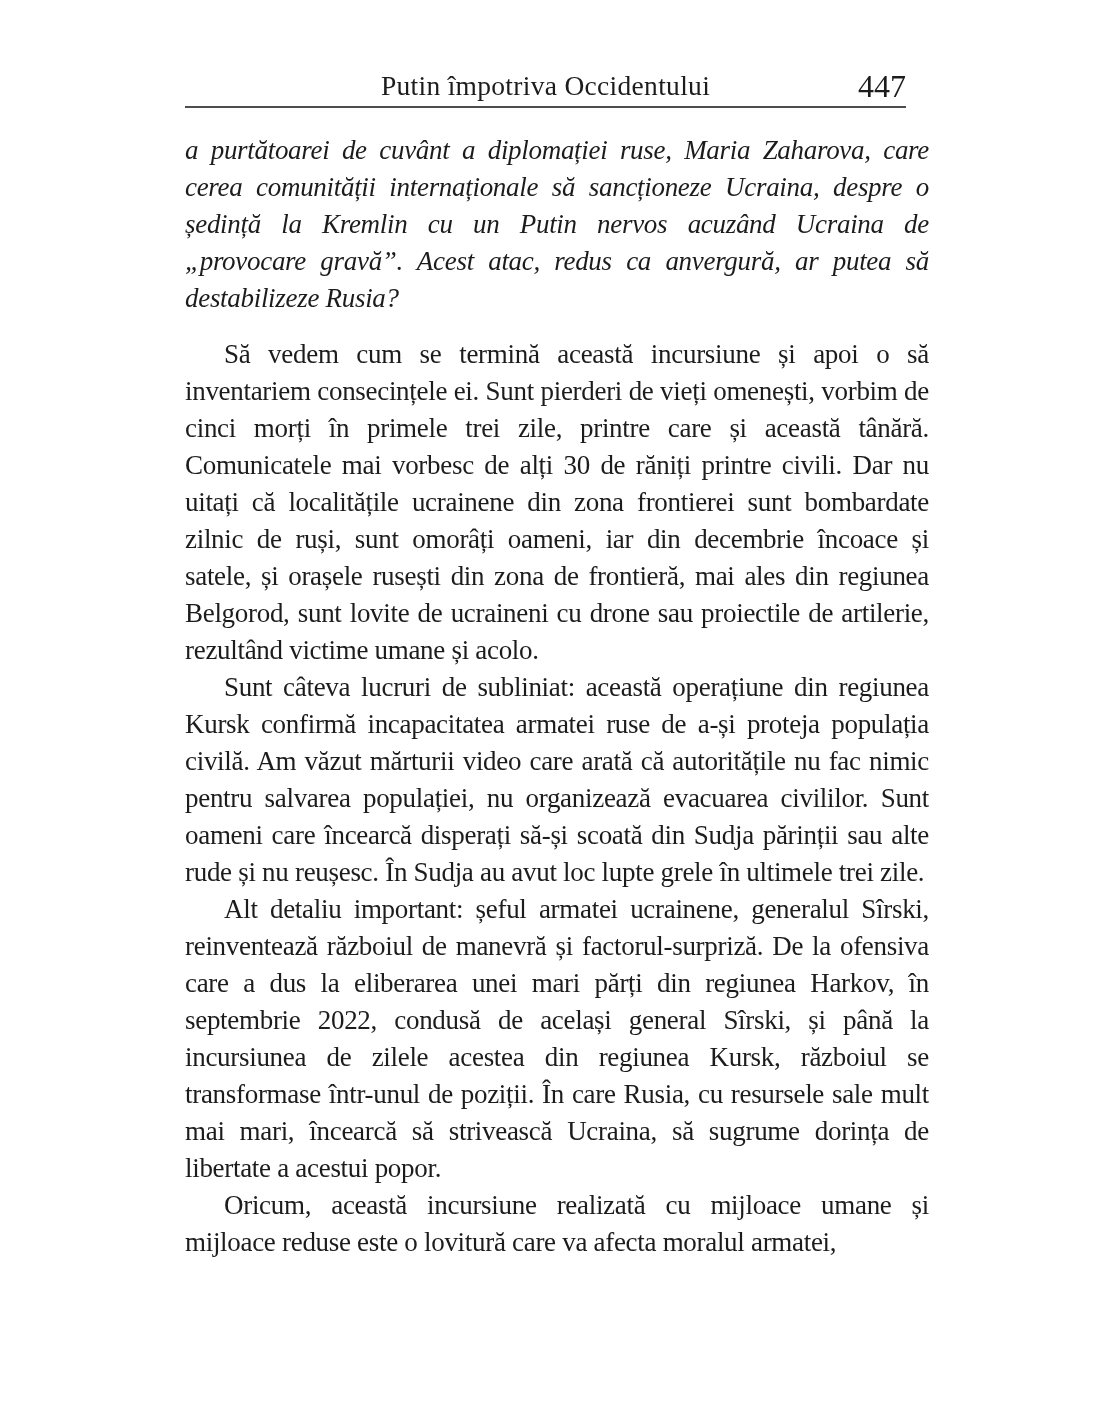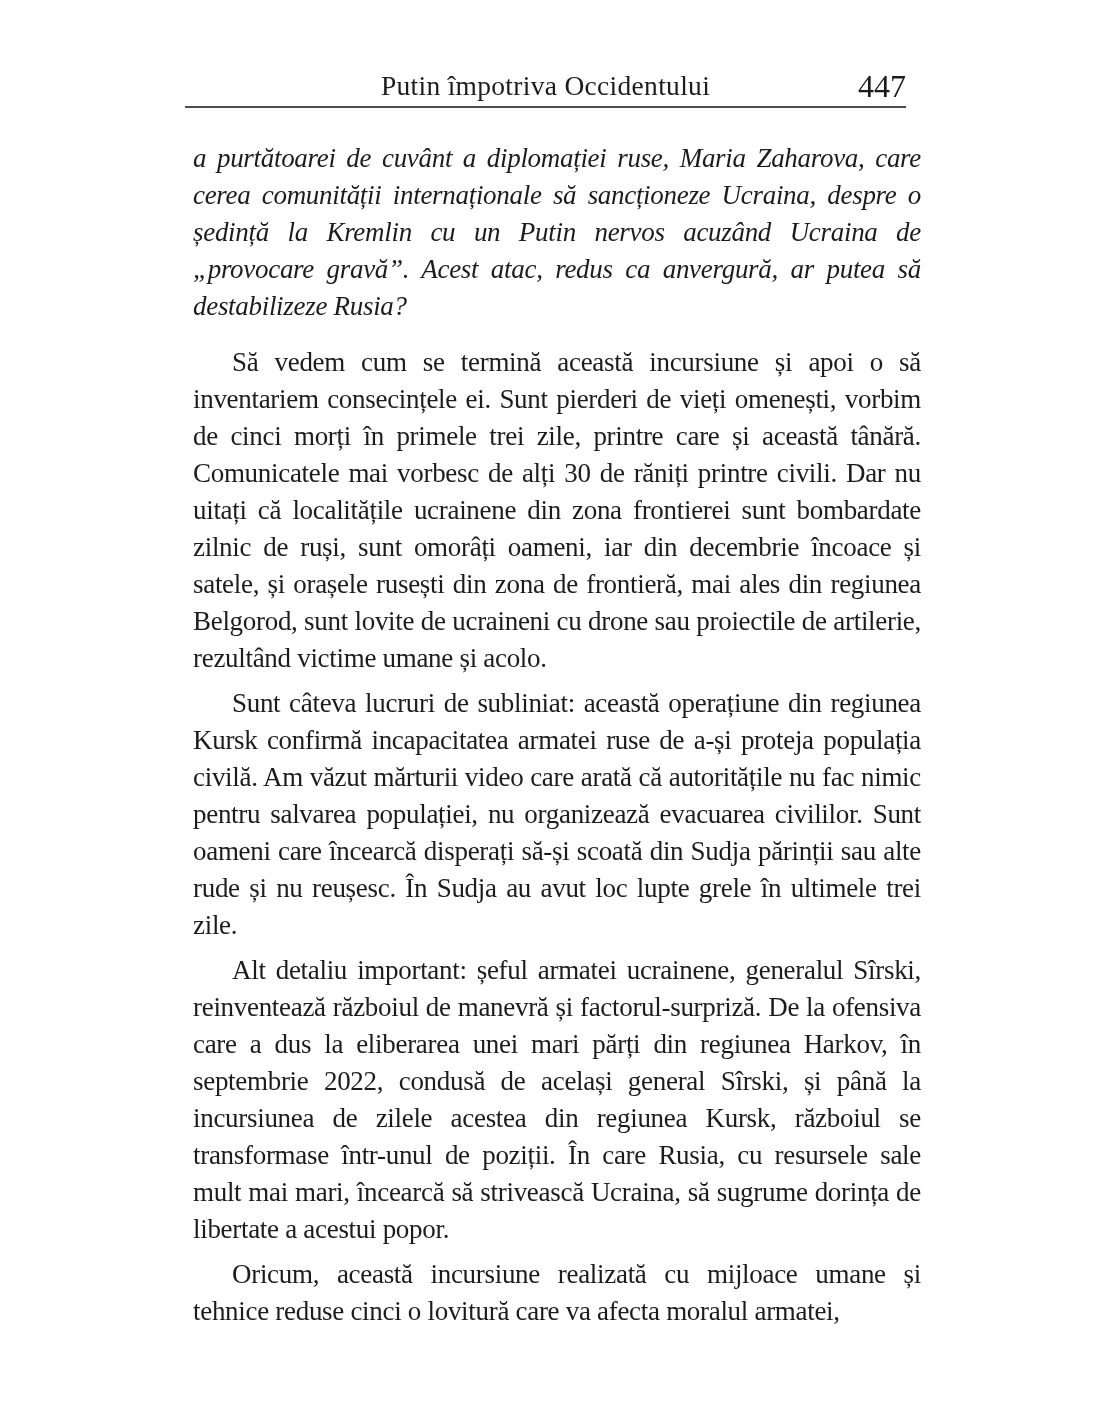--- a/index.html
+++ b/index.html
@@ -47,21 +47,21 @@
     position:absolute;
     left:185px;top:132px;width:744px;
     font-size:27px;
     line-height:37px;
     text-align:justify;
     letter-spacing:-0.3px;
     hyphens:none;
     -webkit-hyphens:none;
   }
   .para{
-    margin:8px;
+    margin:0;
     text-indent:39px;
   }
   .para.no-indent{text-indent:0;}
   .para.italic{font-style:italic;}
   .para.gap-above{margin-top:19px;}
 </style>
 </head>
 <body>
 
 <div class="page">
@@ -72,16 +72,16 @@
       <span class="page-number">447</span>
     </div>
     <div class="header-rule"></div>
   </header>
 
   <main class="text-block">
     <p class="para italic no-indent">a purtătoarei de cuvânt a diplomației ruse, Maria Zaharova, care cerea comunității internaționale să sancționeze Ucraina, despre o ședință la Kremlin cu un Putin nervos acuzând Ucraina de „provocare gravă”. Acest atac, redus ca anvergură, ar putea să destabilizeze Rusia?</p>
     <p class="para gap-above">Să vedem cum se termină această incursiune și apoi o să inventariem consecințele ei. Sunt pierderi de vieți omenești, vorbim de cinci morți în primele trei zile, printre care și această tânără. Comunicatele mai vorbesc de alți 30 de răniți printre civili. Dar nu uitați că localitățile ucrainene din zona frontierei sunt bombardate zilnic de ruși, sunt omorâți oameni, iar din decembrie încoace și satele, și orașele rusești din zona de frontieră, mai ales din regiunea Belgorod, sunt lovite de ucraineni cu drone sau proiectile de artilerie, rezultând victime umane și acolo.</p>
     <p class="para">Sunt câteva lucruri de subliniat: această operațiune din regiunea Kursk confirmă incapacitatea armatei ruse de a-și proteja populația civilă. Am văzut mărturii video care arată că autoritățile nu fac nimic pentru salvarea populației, nu organizează evacuarea civililor. Sunt oameni care încearcă disperați să-și scoată din Sudja părinții sau alte rude și nu reușesc. În Sudja au avut loc lupte grele în ultimele trei zile.</p>
     <p class="para">Alt detaliu important: șeful armatei ucrainene, generalul Sîrski, reinventează războiul de manevră și factorul-surpriză. De la ofensiva care a dus la eliberarea unei mari părți din regiunea Harkov, în septembrie 2022, condusă de același general Sîrski, și până la incursiunea de zilele acestea din regiunea Kursk, războiul se transformase într-unul de poziții. În care Rusia, cu resursele sale mult mai mari, încearcă să strivească Ucraina, să sugrume dorința de libertate a acestui popor.</p>
-    <p class="para">Oricum, această incursiune realizată cu mijloace umane și tehnice reduse cinci o lovitură care va afecta moralul armatei,</p>
+    <p class="para">Oricum, această incursiune realizată cu mijloace umane și mijloace reduse este o lovitură care va afecta moralul armatei,</p>
   </main>
 
 </div>
 
 </body></html>

